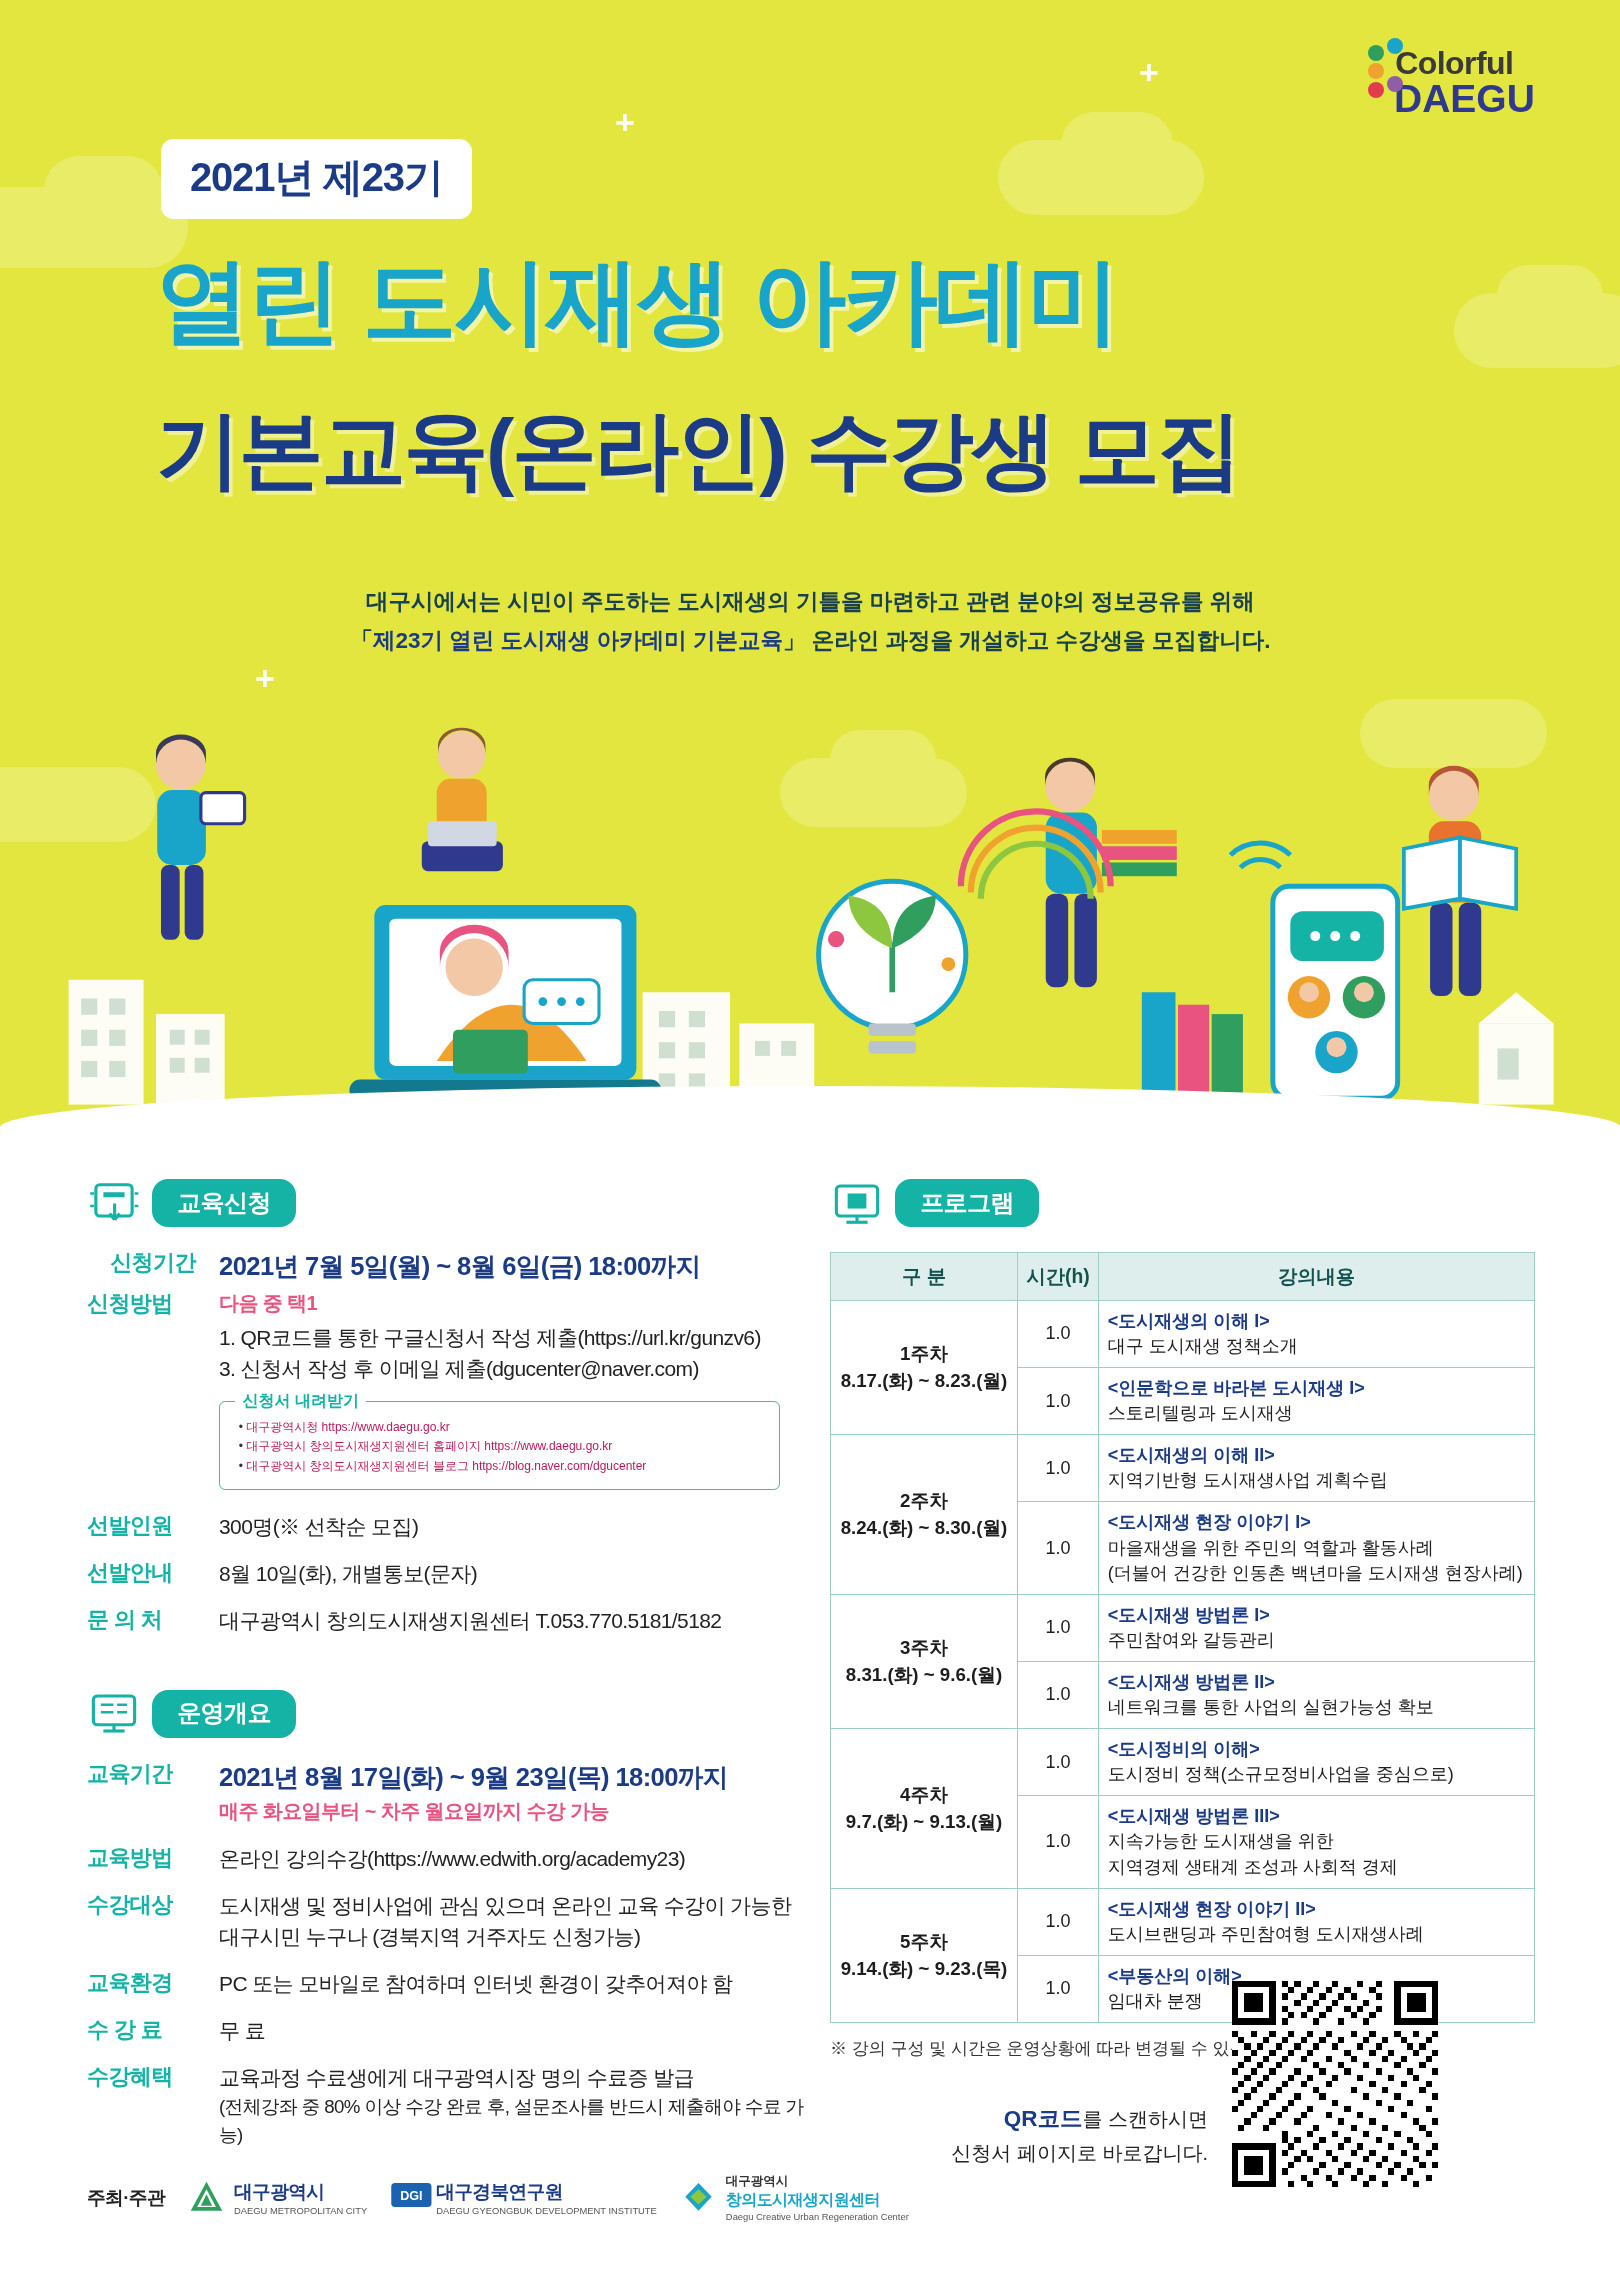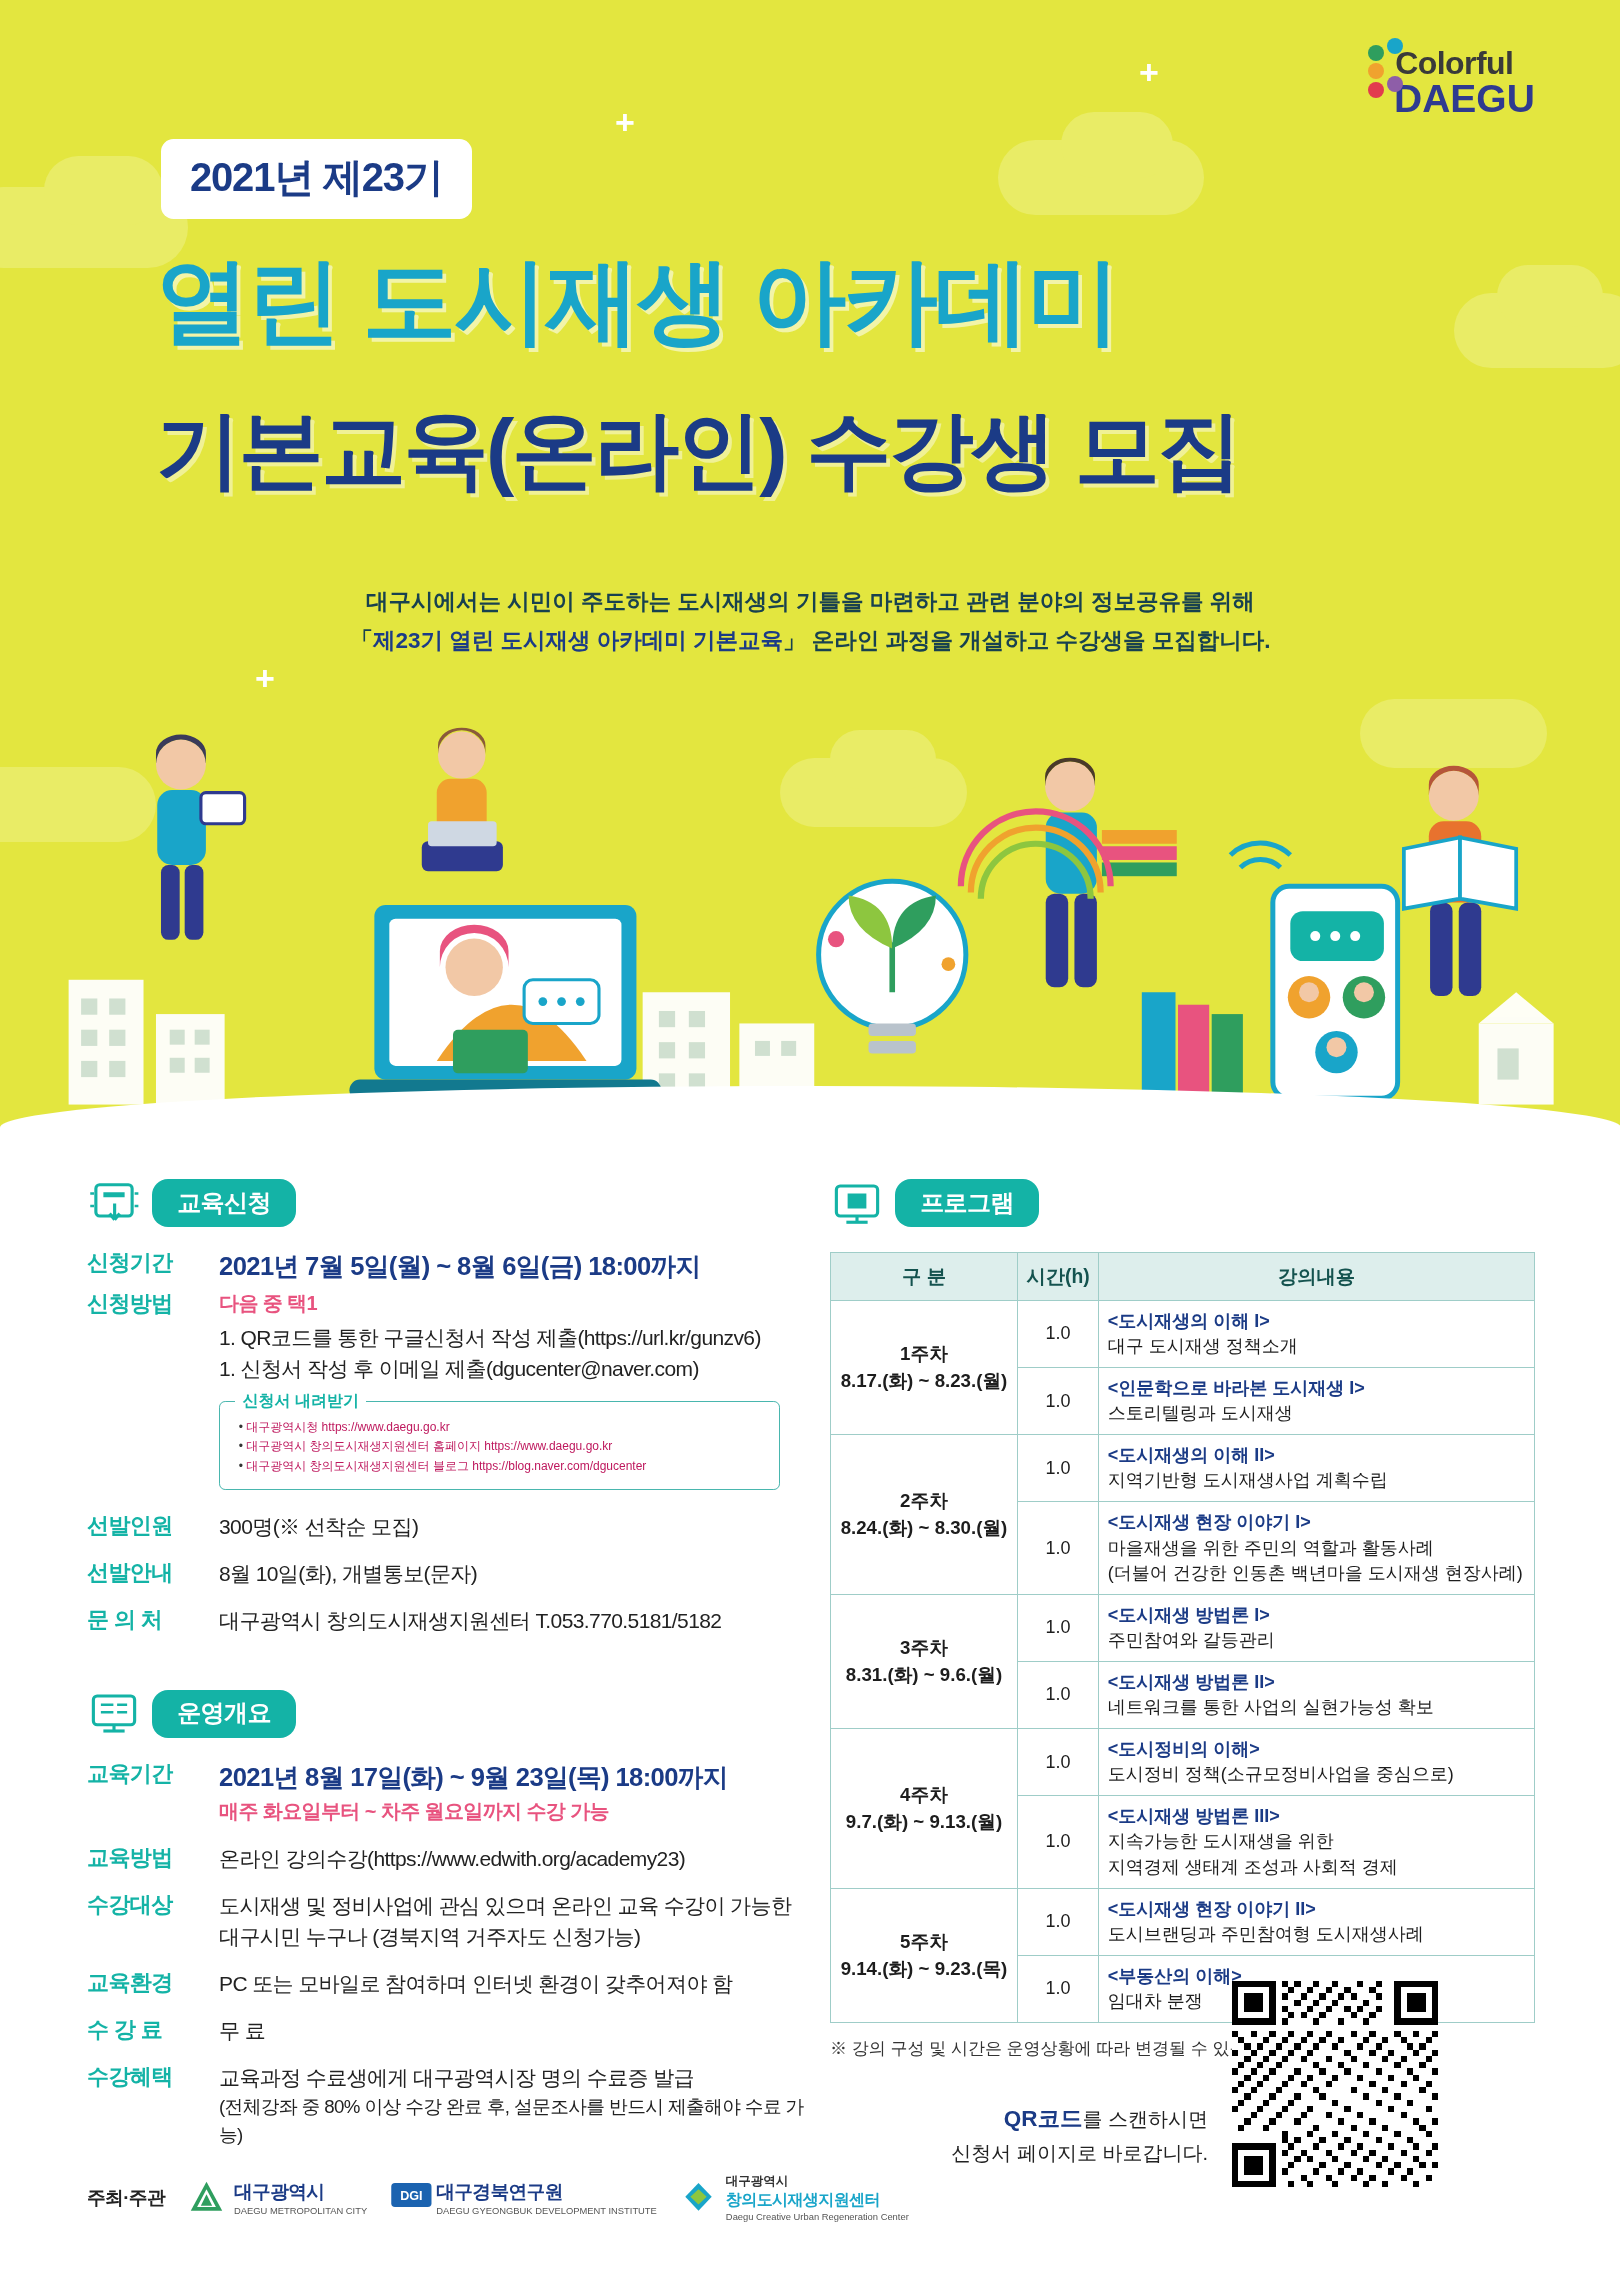--- a/index.html
+++ b/index.html
@@ -345,34 +345,34 @@
         <svg width="54" height="45" viewBox="0 0 86 72">
           <rect x="14" y="6" width="58" height="50" rx="6" fill="none" stroke="#14b3a6" stroke-width="5"></rect>
           <rect x="26" y="18" width="34" height="8" fill="#14b3a6"></rect>
           <path d="M44 36 l0 26 M44 62 l-8 -10 M44 62 l8 -10" stroke="#14b3a6" stroke-width="5" fill="none"></path>
           <path d="M5 20 l6 0 M5 40 l6 0 M76 20 l6 0 M76 40 l6 0" stroke="#14b3a6" stroke-width="4"></path>
         </svg>
       </div>
       <div class="pill">교육신청</div>
     </div>
 
-    <div class="kv" style="margin-top:21px;">
+    <div class="kv" style="margin-top:21px;text-align:center;">
       <div class="k">신청기간</div>
       <div class="v">
         <span class="big-blue">2021년 7월 5일(월) ~ 8월 6일(금) 18:00까지</span>
       </div>
     </div>
 
     <div class="kv" style="margin-top:2.5px;">
       <div class="k">신청방법</div>
       <div class="v">
         <div class="pink">다음 중 택1</div>
         <ul class="ol">
           <li>1. QR코드를 통한 구글신청서 작성 제출(https://url.kr/gunzv6)</li>
-          <li>1. 신청서 작성 후 이메일 제출(dgucenter@naver.com)</li>
+          <li>3. 신청서 작성 후 이메일 제출(dgucenter@naver.com)</li>
         </ul>
       </div>
     </div>
 
     <div class="note-box">
       <div class="cap">신청서 내려받기</div>
       <ul>
         <li>대구광역시청 https://www.daegu.go.kr</li>
         <li>대구광역시 창의도시재생지원센터 홈페이지 https://www.daegu.go.kr</li>
         <li>대구광역시 창의도시재생지원센터 블로그 https://blog.naver.com/dgucenter</li>

